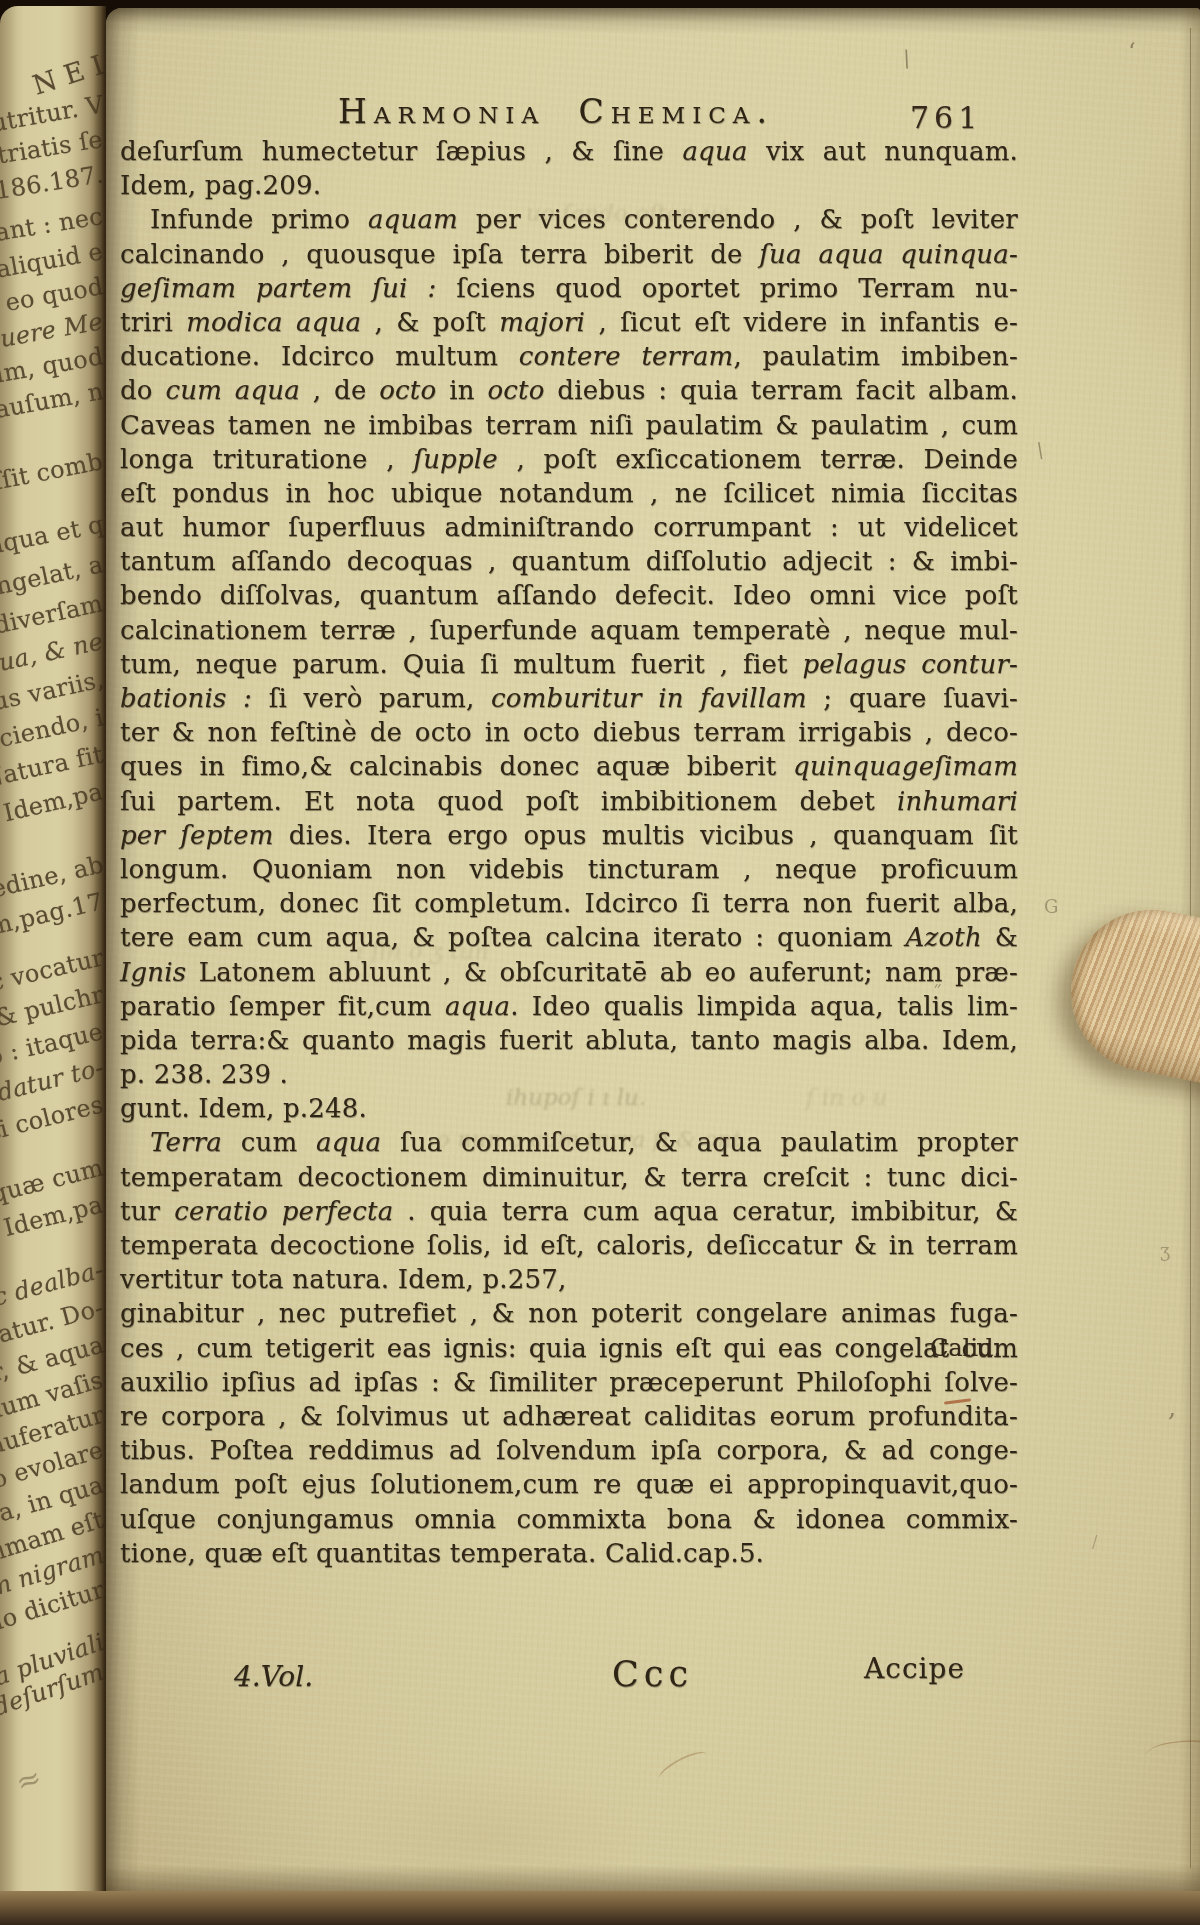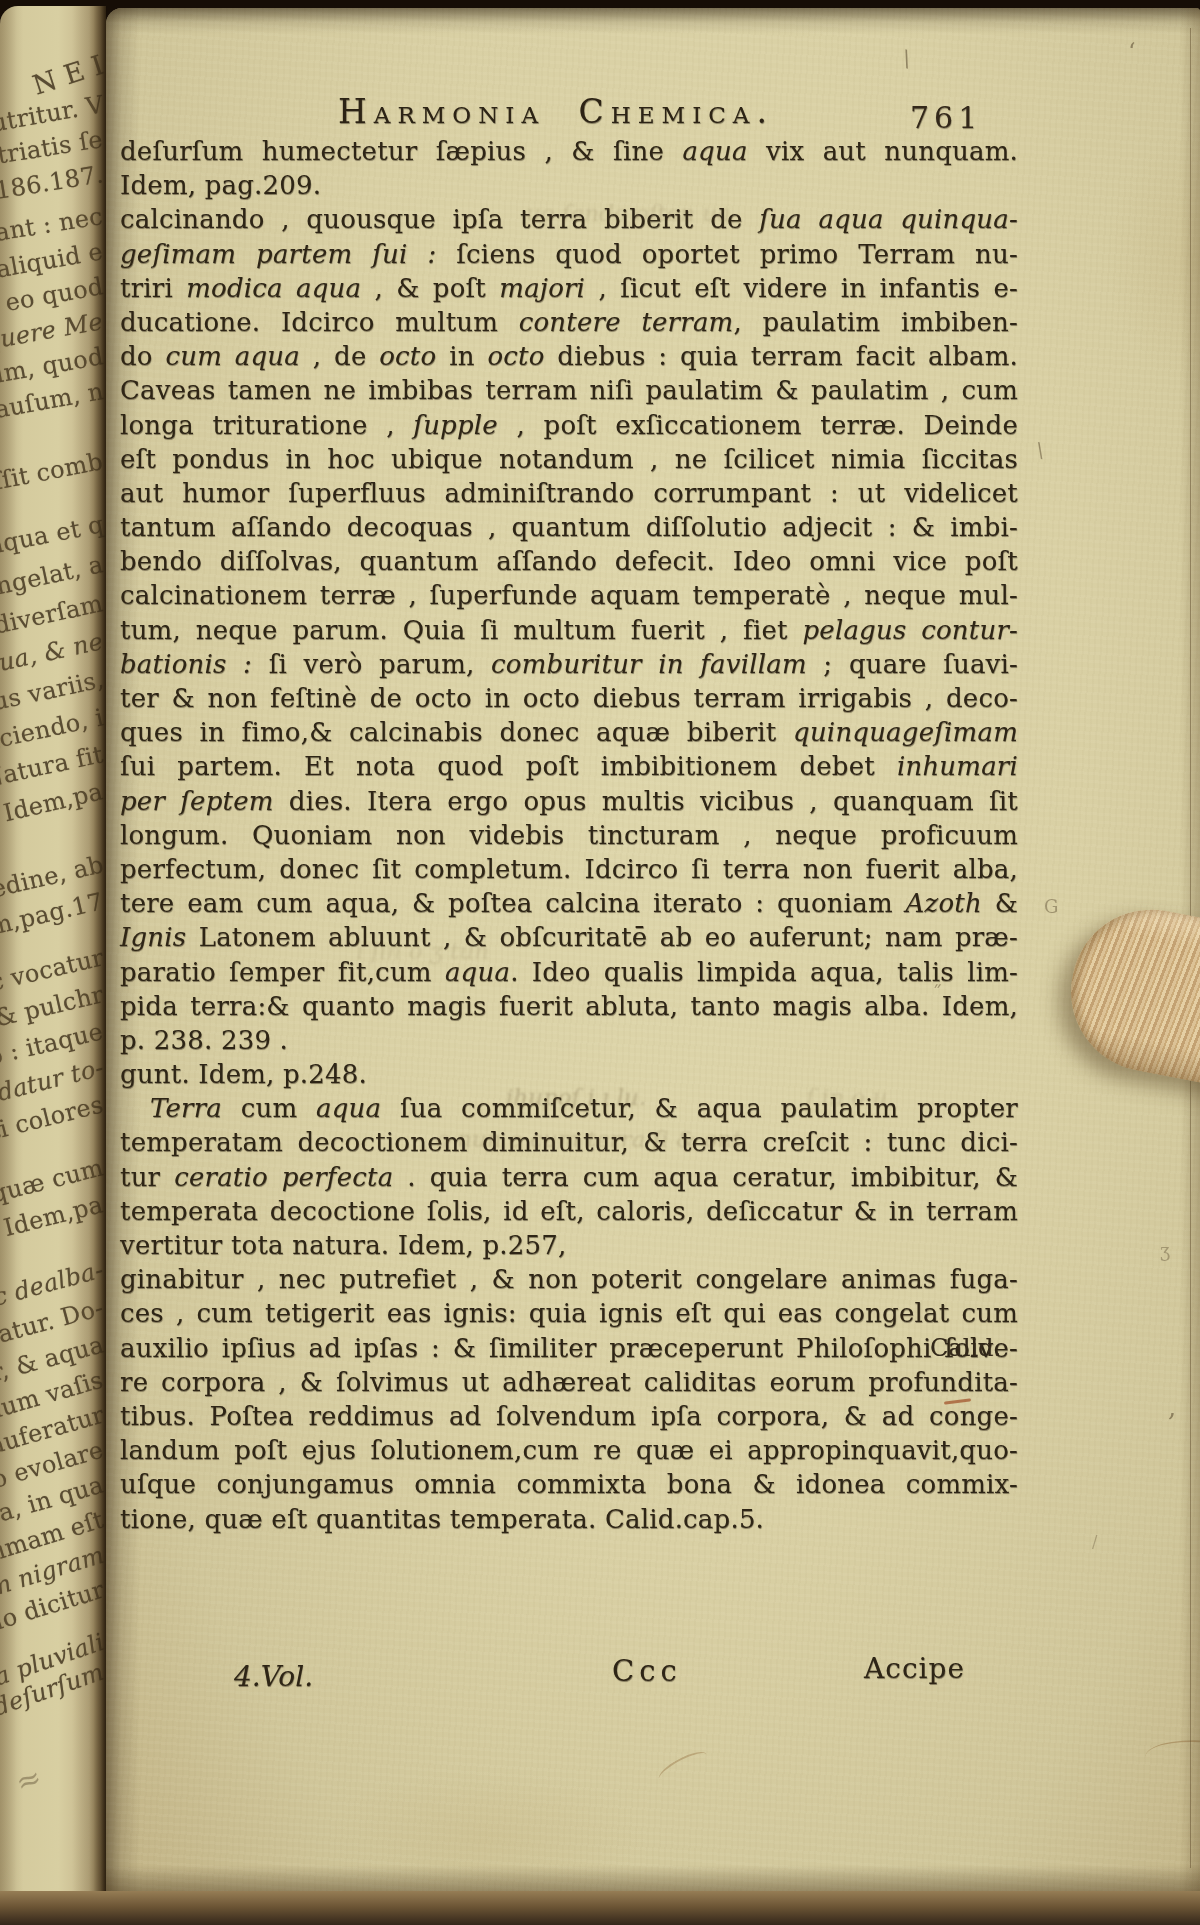--- a/index.html
+++ b/index.html
@@ -60,21 +60,21 @@
   .line.ind{padding-left:30px;width:868px;}
   .line.narrow{width:800px;}
   .line.ind.narrow{width:770px;}
   .it{font-style:italic;}
   
   .margin-note{position:absolute;left:824px;top:1326px;font-size:24px;color:#33281a;
     text-shadow:.4px .4px .6px rgba(44,35,21,.5);}
   .red-dash{position:absolute;left:838px;top:1392px;width:27px;height:3px;background:#a3562e;
     opacity:.75;transform:rotate(-7deg);border-radius:2px;}
   .footer-vol{position:absolute;left:104px;top:1652px;font-style:italic;font-size:28px;color:#2e2516;text-shadow:.4px .5px .7px rgba(47,37,22,.5);margin-left:24px;}
-  .footer-sig{position:absolute;left:506px;top:1646px;font-size:29px;letter-spacing:5px;color:#2e2516;text-shadow:.4px .5px .7px rgba(47,37,22,.5);}
+  .footer-sig{position:absolute;left:506px;top:1646px;font-size:35px;letter-spacing:5px;color:#2e2516;text-shadow:.4px .5px .7px rgba(47,37,22,.5);}
   .footer-catch{position:absolute;left:758px;top:1644px;font-size:28px;letter-spacing:1px;color:#2e2516;text-shadow:.4px .5px .7px rgba(47,37,22,.5);}
   
   .ghost{position:absolute;font-size:23px;color:#6b5a38;filter:blur(1px);white-space:nowrap;font-style:italic;}
   
   .mark{position:absolute;color:#4a3a22;white-space:nowrap;}
   
   .crack1{position:absolute;left:1040px;top:1734px;width:150px;height:26px;
     border-top:2px solid rgba(148,112,64,.5);border-radius:55% 40% 0 0/95% 70% 0 0;transform:rotate(9deg);}
   .crack2{position:absolute;left:550px;top:1750px;width:54px;height:16px;
     border-top:2px solid rgba(148,112,64,.4);border-radius:50%;transform:rotate(-28deg);}
@@ -146,20 +146,21 @@
 
 <div class="main-page" id="mainpage">
   <div class="paper-grain"></div>
   <div class="blotch1"></div>
   <div class="blotch2"></div>
   <div class="title">Harmonia Chemica.</div>
   <div class="pagenum">761</div>
   <div class="text-block" id="text-block">
       <div class="line"><span>deſurſum humectetur ſæpius , &amp; ſine </span><span class="it">aqua</span><span> vix aut nunquam.</span></div>
       <div class="line short"><span>Idem, pag.209.</span></div>
+      <div class="line ind"><span>Infunde primo </span><span class="it">aquam</span><span> per vices conterendo , &amp; poſt leviter</span></div>
       <div class="line"><span>calcinando , quousque ipſa terra biberit de </span><span class="it">ſua aqua quinqua-</span></div>
       <div class="line"><span class="it">geſimam partem ſui :</span><span> ſciens quod oportet primo Terram nu-</span></div>
       <div class="line"><span>triri </span><span class="it">modica aqua</span><span> , &amp; poſt </span><span class="it">majori</span><span> , ſicut eſt videre in infantis e-</span></div>
       <div class="line"><span>ducatione.  Idcirco multum </span><span class="it">contere terram</span><span>, paulatim imbiben-</span></div>
       <div class="line"><span>do </span><span class="it">cum aqua</span><span> , de </span><span class="it">octo</span><span> in </span><span class="it">octo</span><span> diebus : quia terram facit albam.</span></div>
       <div class="line"><span>Caveas tamen ne imbibas terram niſi paulatim &amp; paulatim , cum</span></div>
       <div class="line"><span>longa trituratione , </span><span class="it">ſupple</span><span> , poſt exſiccationem terræ.   Deinde</span></div>
       <div class="line"><span>eſt pondus in hoc ubique notandum , ne ſcilicet nimia ſiccitas</span></div>
       <div class="line"><span>aut humor ſuperfluus adminiſtrando corrumpant : ut videlicet</span></div>
       <div class="line"><span>tantum aſſando decoquas , quantum diſſolutio adjecit : &amp; imbi-</span></div>

